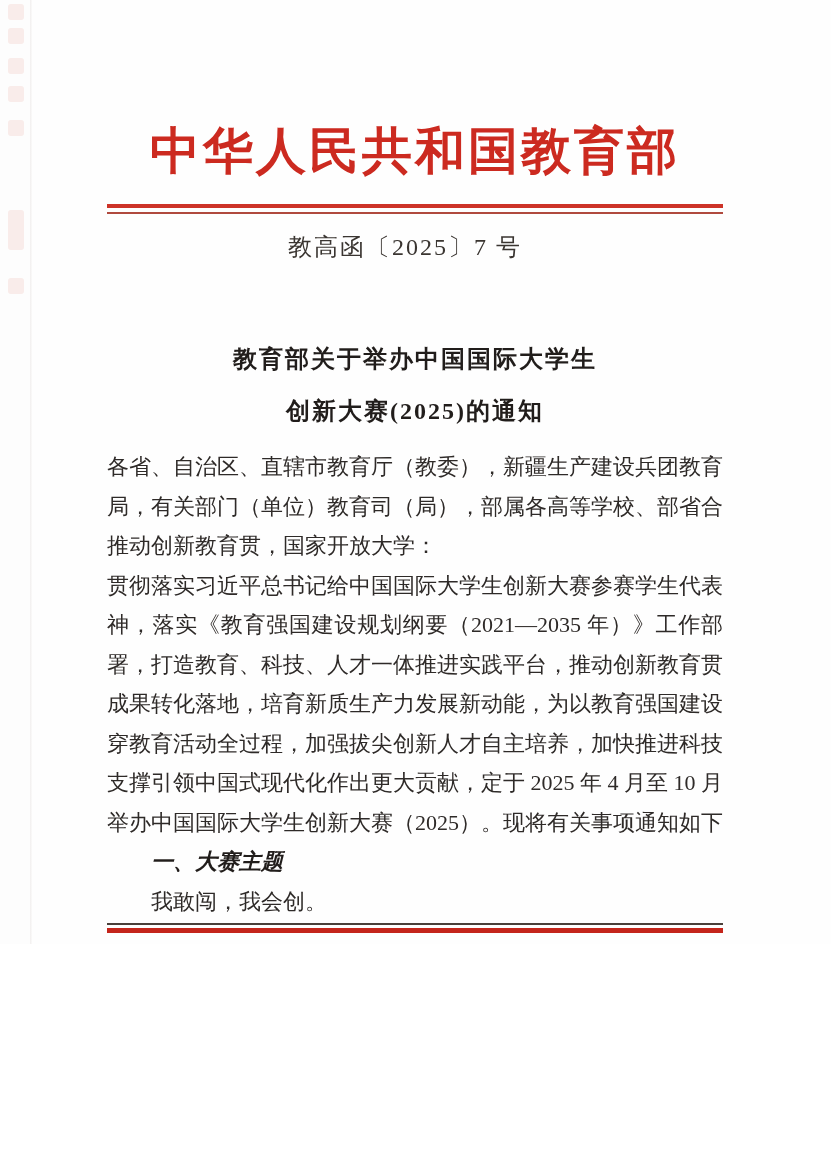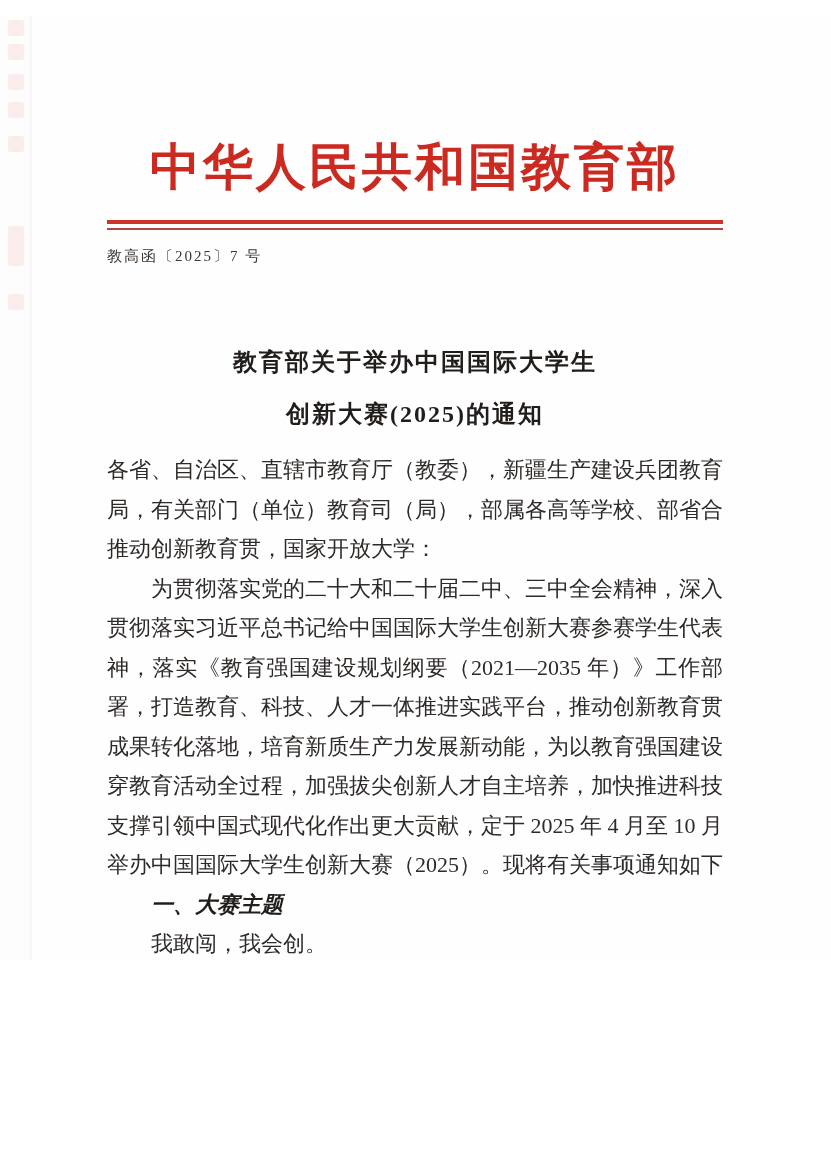--- a/index.html
+++ b/index.html
@@ -4,21 +4,21 @@
 <style>
   html, body {
     margin: 0;
     padding: 0;
     background: #ffffff;
   }
   .page {
     position: relative;
     width: 831px;
     height: 944px;
-    margin: 16px auto;
+    margin: 0 auto;
     background: #fefefe;
     overflow: hidden;
     font-family: "Liberation Serif", "DejaVu Serif", serif;
     color: #2e2a28;
   }
   
   .page-edge {
     position: absolute;
     left: 30px; top: 0; bottom: 0;
     width: 2px;
@@ -59,23 +59,23 @@
     height: 4px;
     background: #cd3328;
   }
   .head-rule .gap { height: 4px; }
   .head-rule .thin {
     height: 2px;
     background: #b04a3e;
   }
   .doc-number {
     margin-top: 17px;
-    text-align: left;
+    text-align: center;
     padding-right: 20px;
-    font-size: 15px;
+    font-size: 24px;
     color: #3a3531;
     letter-spacing: 2px;
     white-space: nowrap;
   }
   .title {
     margin-top: 70px;
     text-align: center;
     font-size: 24px;
     font-weight: bold;
     color: #211d1b;
@@ -148,21 +148,20 @@
 
     <div class="title">
       <div>教育部关于举办中国国际大学生</div>
       <div>创新大赛(2025)的通知</div>
     </div>
 
     <div class="body-block">
       <div class="bline full">各省、自治区、直辖市教育厅（教委），新疆生产建设兵团教育</div>
       <div class="bline full">局，有关部门（单位）教育司（局），部属各高等学校、部省合</div>
       <div class="bline end">推动创新教育贯，国家开放大学：</div>
-      <div class="bline full indent">为贯彻落实党的二十大和二十届二中、三中全会精神，深入</div>
       <div class="bline full">贯彻落实习近平总书记给中国国际大学生创新大赛参赛学生代表</div>
       <div class="bline full">神，落实《教育强国建设规划纲要（2021—2035 年）》工作部</div>
       <div class="bline full">署，打造教育、科技、人才一体推进实践平台，推动创新教育贯</div>
       <div class="bline full">成果转化落地，培育新质生产力发展新动能，为以教育强国建设</div>
       <div class="bline full">穿教育活动全过程，加强拔尖创新人才自主培养，加快推进科技</div>
       <div class="bline full">支撑引领中国式现代化作出更大贡献，定于 2025 年 4 月至 10 月</div>
       <div class="bline end">举办中国国际大学生创新大赛（2025）。现将有关事项通知如下。</div>
       <div class="bline end indent bold">一、大赛主题</div>
       <div class="bline end indent">我敢闯，我会创。</div>
     </div>

